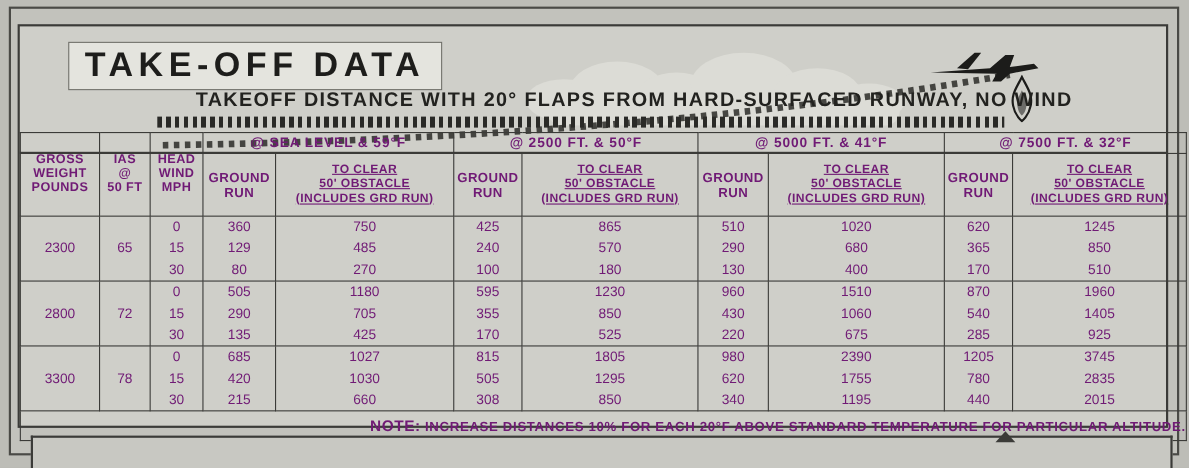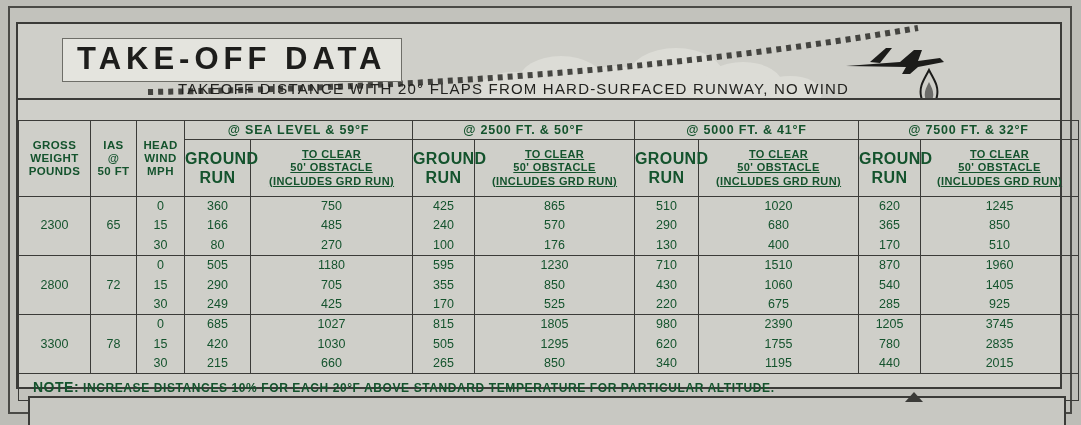--- a/index.html
+++ b/index.html
@@ -20,38 +20,38 @@
     background:#c2c2bc;
   }
   .sheet{
     position:absolute;left:16px;top:22px;width:1046px;height:367px;
     background:#cfcfc9;
     border:2px solid #3b3b38;
     box-sizing:border-box;
   }
   
   .header{
-    position:absolute;left:0;top:0;width:100%;height:76px;
+    position:absolute;left:0;top:0;width:100%;height:116px;
     box-sizing:border-box;
     border-bottom:2px solid #3b3b38;
     overflow:hidden;
   }
   .title-box{
     position:absolute;left:44px;top:14px;
     padding:2px 14px 4px 14px;
     background:#e4e4de;
     border:1px solid #6e6e68;
   }
   .title-box span{
     font-size:31px;font-weight:bold;letter-spacing:5px;color:#1d1d1b;
     font-family:"Liberation Sans", sans-serif;
   }
   .subtitle{
     position:absolute;left:160px;top:56px;
-    font-size:15px;letter-spacing:1.2px;font-weight:normal;color:#22221f;
+    font-size:18px;letter-spacing:1.2px;font-weight:bold;color:#22221f;
   }
   
   .cloud{
     position:absolute;border-radius:50%;
     background:#dcdcd6;
   }
   .cloudgroup{position:absolute;left:460px;top:18px;width:360px;height:70px;}
   
   .climb{
     position:absolute;left:0;bottom:0;
@@ -71,44 +71,44 @@
   table{
     position:absolute;left:0;top:96px;
     width:1042px;
     border-collapse:collapse;
     table-layout:fixed;
   }
   td,th{
     border:1px solid #3b3b38;
     text-align:center;
     vertical-align:middle;
-    color:#14532d;
+    color:#701a75;
     font-size:12px;
     padding:0;
   }
   th{
     font-weight:bold;
     letter-spacing:.4px;
     line-height:1.15;
     height:56px;
   }
   .hdr-small{font-size:11.5px;text-align:center;}
   .hdr-alt{font-size:12.5px;letter-spacing:.8px;height:18px;}
-  .sub1{font-size:16px;line-height:1.2;}
+  .sub1{font-size:12px;line-height:1.2;}
   .sub2{font-size:11px;line-height:1.2;text-decoration:underline;}
   td.cell{
     font-size:12.5px;
     line-height:1.55;
     height:50px;
     font-family:"Liberation Sans", sans-serif;
   }
   .wind-col{font-size:12px;line-height:1.55;}
   .rowlabel{font-size:13px;}
   .note-row td{
-    height:26px;text-align:left;padding-left:14px;
+    height:26px;text-align:right;padding-left:14px;
     font-size:12px;letter-spacing:.6px;font-weight:bold;margin-top:46px;
   }
   .note-row .bold{font-size:14px;font-weight:bold;letter-spacing:.5px;}
   .stack{display:block;}
   
   .bottom-strip{
     position:absolute;left:28px;top:396px;width:1034px;height:29px;
     border:2px solid #3b3b38;border-bottom:none;background:#c8c8c2;
   }
   .tick{
@@ -238,37 +238,37 @@
         <tr>
           <td class="cell rowlabel">2300</td>
           <td class="cell rowlabel">65</td>
           <td class="cell wind-col multiline">
               <span class="stack">0</span>
               <span class="stack">15</span>
               <span class="stack">30</span>
             </td>
           <td class="cell multiline">
               <span class="stack">360</span>
-              <span class="stack">166</span>
+              <span class="stack">129</span>
               <span class="stack">80</span>
             </td>
           <td class="cell multiline">
               <span class="stack">750</span>
               <span class="stack">485</span>
               <span class="stack">270</span>
             </td>
           <td class="cell multiline">
               <span class="stack">425</span>
               <span class="stack">240</span>
               <span class="stack">100</span>
             </td>
           <td class="cell multiline">
               <span class="stack">865</span>
               <span class="stack">570</span>
-              <span class="stack">176</span>
+              <span class="stack">180</span>
             </td>
           <td class="cell multiline">
               <span class="stack">510</span>
               <span class="stack">290</span>
               <span class="stack">130</span>
             </td>
           <td class="cell multiline">
               <span class="stack">1020</span>
               <span class="stack">680</span>
               <span class="stack">400</span>
@@ -288,39 +288,39 @@
           <td class="cell rowlabel">2800</td>
           <td class="cell rowlabel">72</td>
           <td class="cell wind-col multiline">
               <span class="stack">0</span>
               <span class="stack">15</span>
               <span class="stack">30</span>
             </td>
           <td class="cell multiline">
               <span class="stack">505</span>
               <span class="stack">290</span>
-              <span class="stack">249</span>
+              <span class="stack">135</span>
             </td>
           <td class="cell multiline">
               <span class="stack">1180</span>
               <span class="stack">705</span>
               <span class="stack">425</span>
             </td>
           <td class="cell multiline">
               <span class="stack">595</span>
               <span class="stack">355</span>
               <span class="stack">170</span>
             </td>
           <td class="cell multiline">
               <span class="stack">1230</span>
               <span class="stack">850</span>
               <span class="stack">525</span>
             </td>
           <td class="cell multiline">
-              <span class="stack">710</span>
+              <span class="stack">960</span>
               <span class="stack">430</span>
               <span class="stack">220</span>
             </td>
           <td class="cell multiline">
               <span class="stack">1510</span>
               <span class="stack">1060</span>
               <span class="stack">675</span>
             </td>
           <td class="cell multiline">
               <span class="stack">870</span>
@@ -347,21 +347,21 @@
               <span class="stack">215</span>
             </td>
           <td class="cell multiline">
               <span class="stack">1027</span>
               <span class="stack">1030</span>
               <span class="stack">660</span>
             </td>
           <td class="cell multiline">
               <span class="stack">815</span>
               <span class="stack">505</span>
-              <span class="stack">265</span>
+              <span class="stack">308</span>
             </td>
           <td class="cell multiline">
               <span class="stack">1805</span>
               <span class="stack">1295</span>
               <span class="stack">850</span>
             </td>
           <td class="cell multiline">
               <span class="stack">980</span>
               <span class="stack">620</span>
               <span class="stack">340</span>

